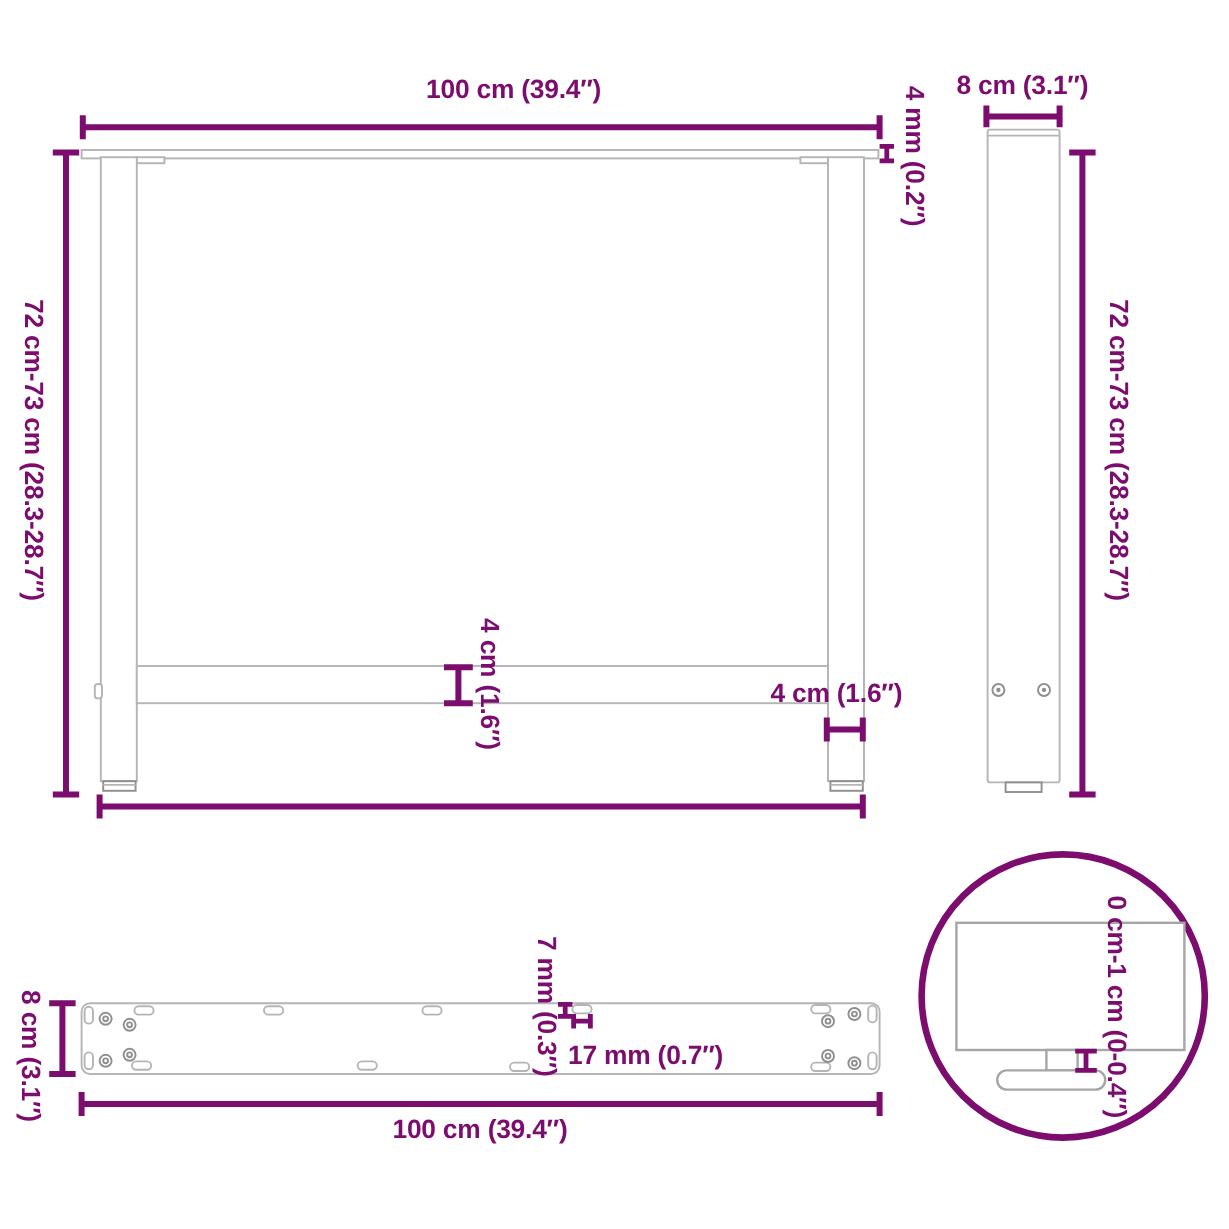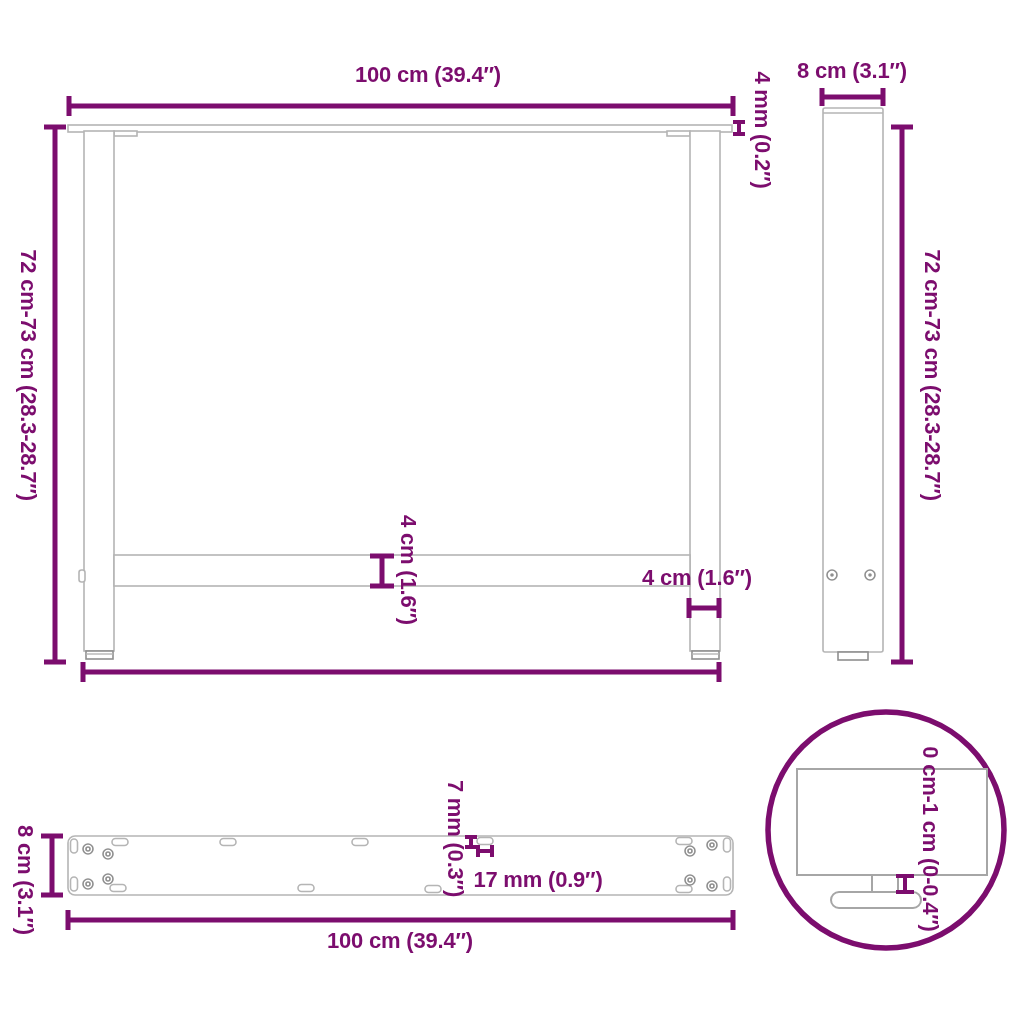--- a/index.html
+++ b/index.html
@@ -153,18 +153,18 @@
 
 
   <div class="lbl" style="left:772px;top:58px;width:160px;">8 cm (3.1″)</div>
 
   <div class="lbl vert" style="left:945px;top:225px;width:300px;">72 cm-73 cm (28.3-28.7″)</div>
 
   <div class="lbl vert" style="left:38px;top:815px;width:130px;">8 cm (3.1″)</div>
 
   <div class="lbl vert" style="left:468px;top:772px;width:133px;">7 mm (0.3″)</div>
 
-  <div class="lbl" style="left:462px;top:867px;width:152px;">17 mm (0.9″)</div>
+  <div class="lbl" style="left:462px;top:867px;width:152px;">17 mm (0.7″)</div>
 
   <div class="lbl" style="left:235px;top:928px;width:330px;">100 cm (39.4″)</div>
 
   <div class="lbl vert" style="left:943px;top:740px;width:198px;">0 cm-1 cm (0-0.4″)</div>
 </div>
 
 </body></html>

